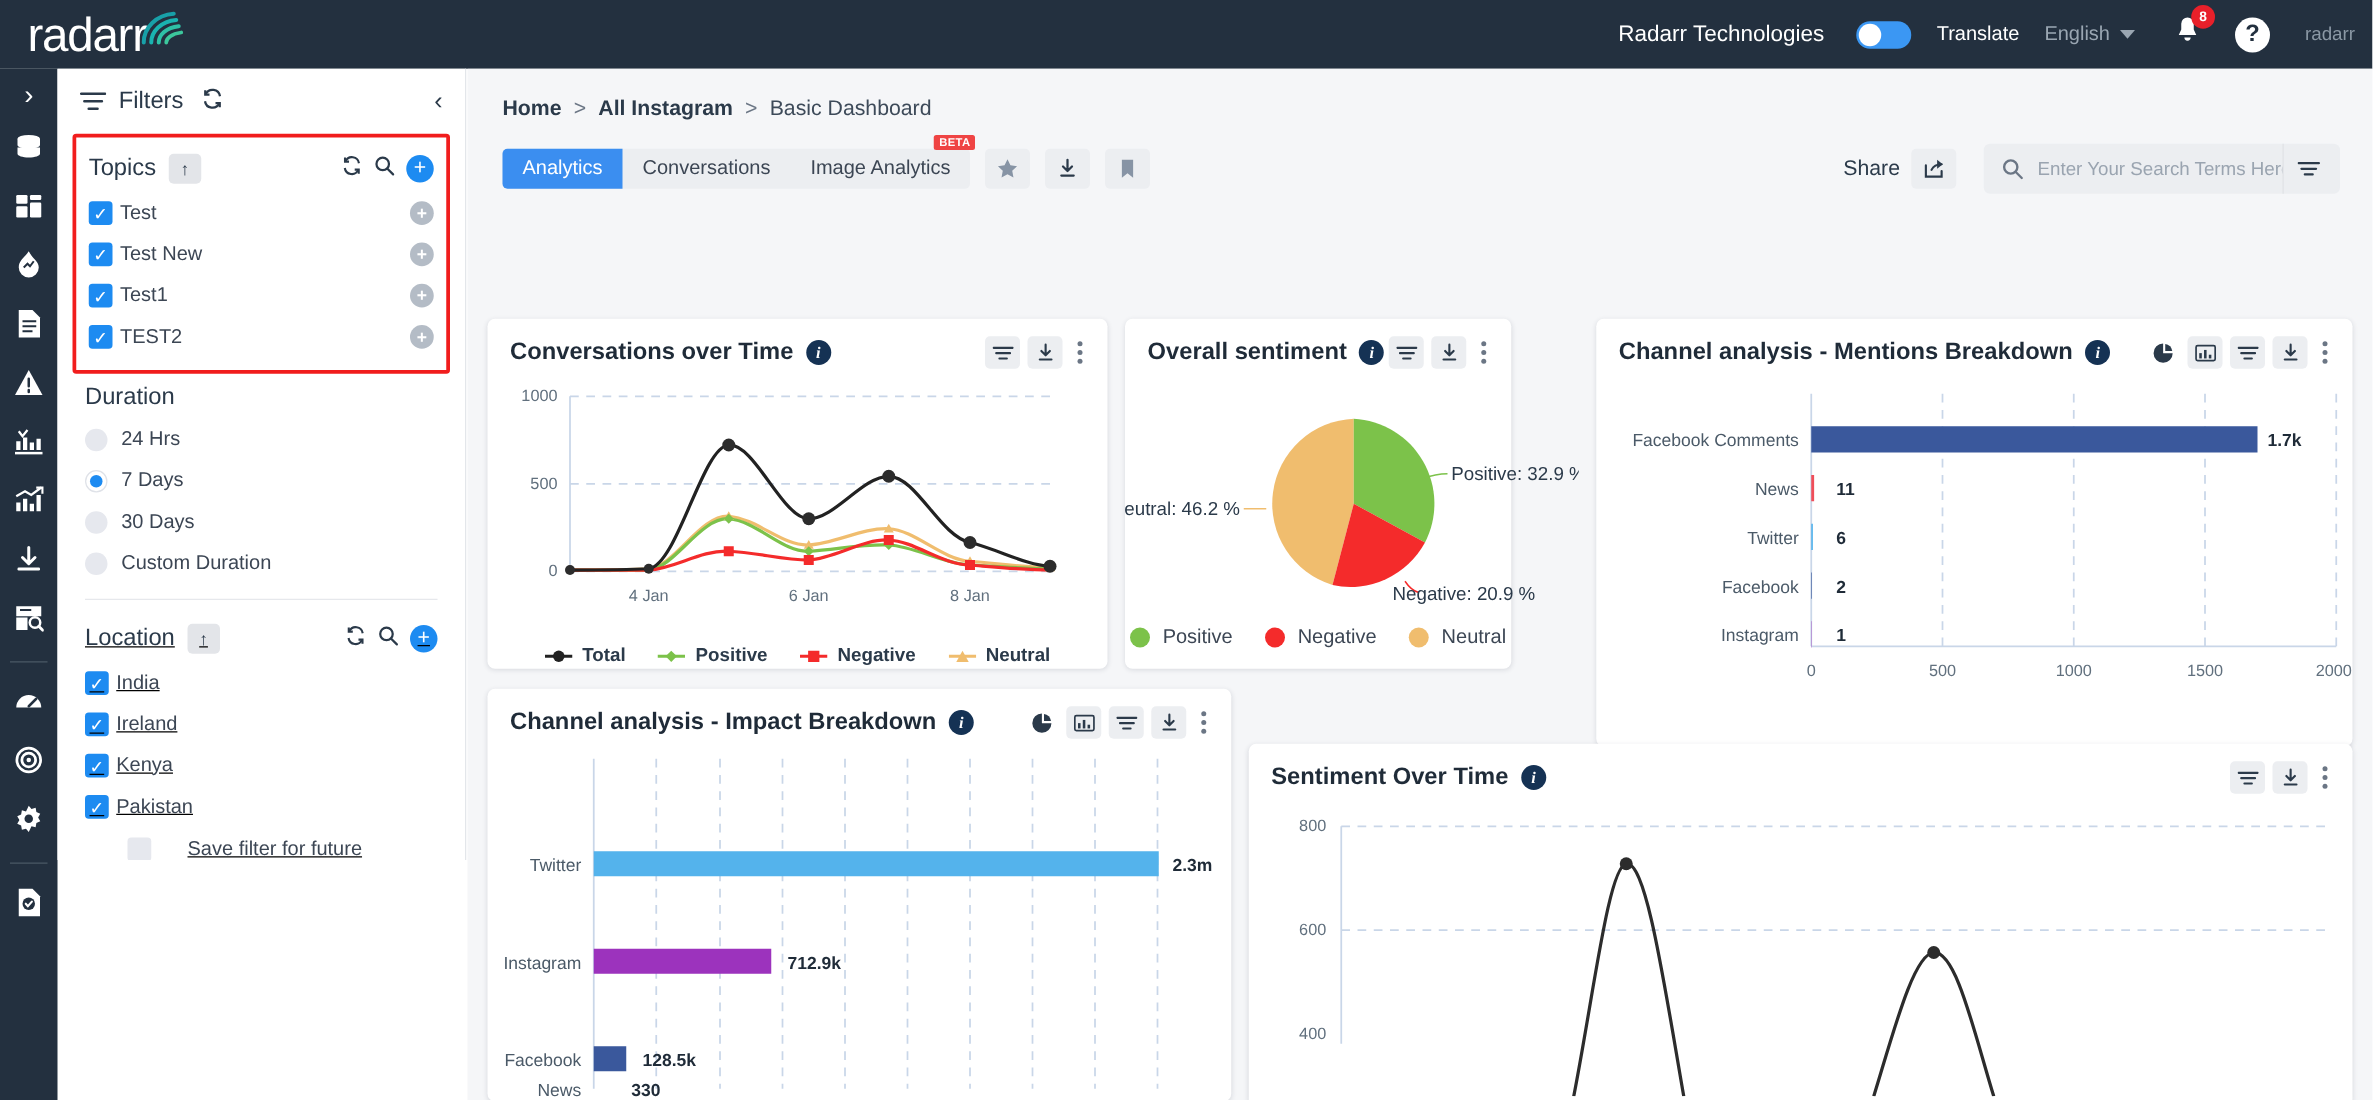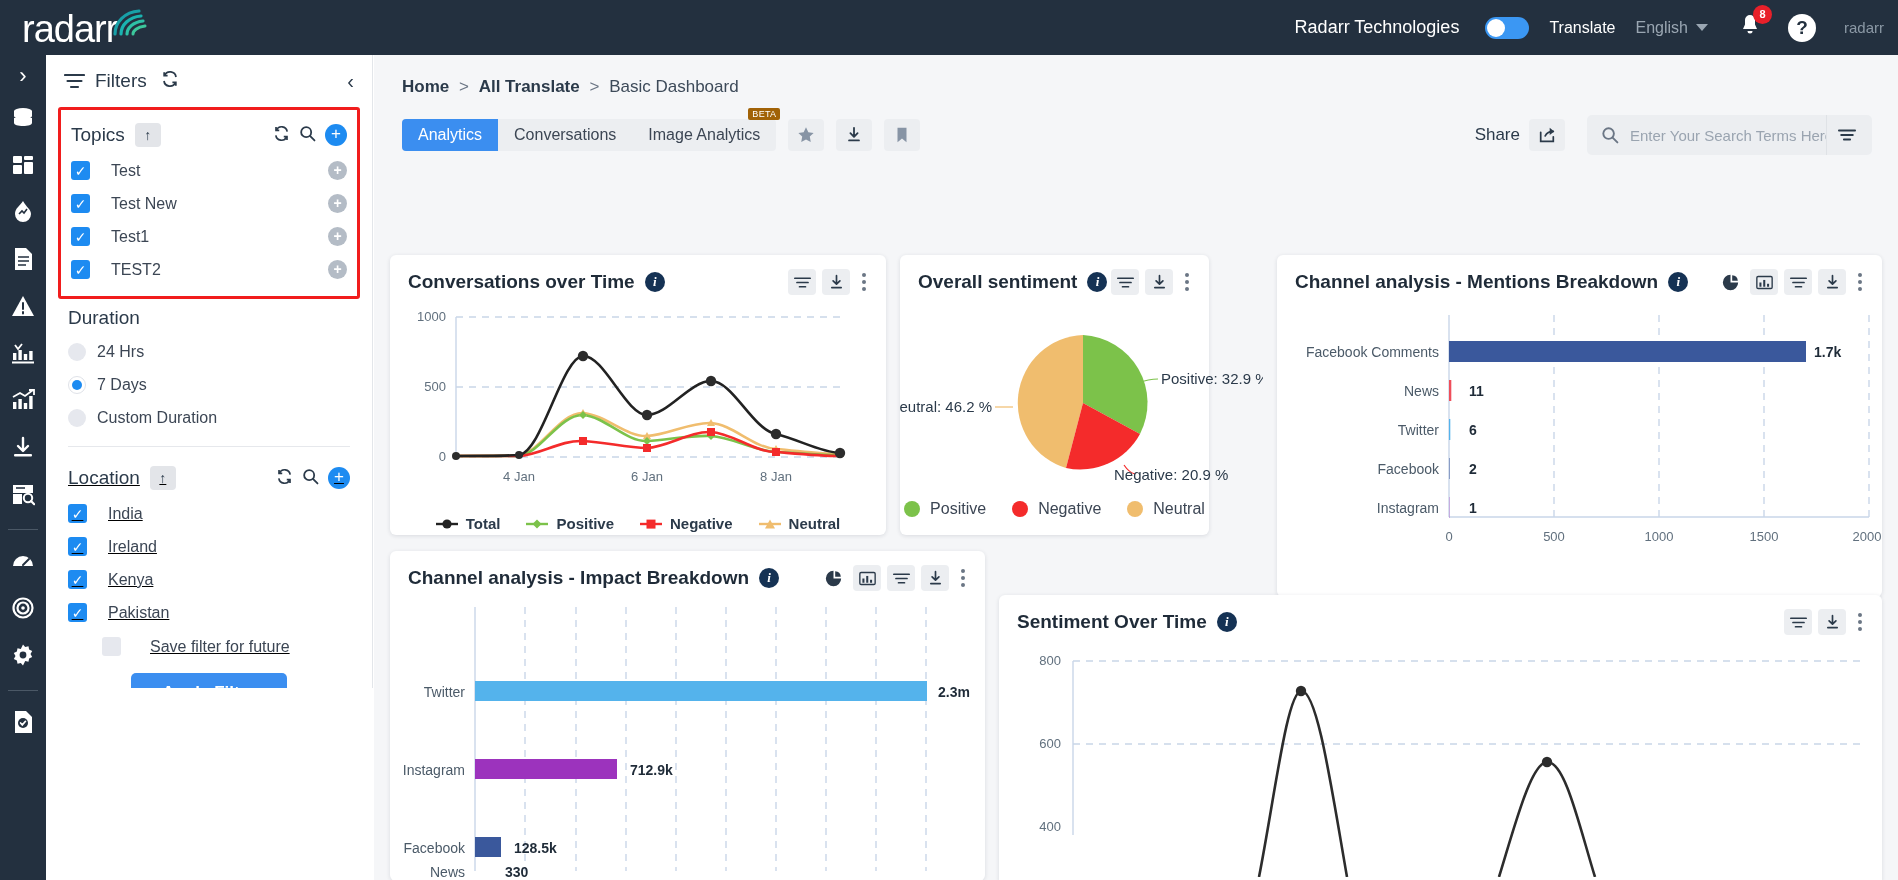--- a/index.html
+++ b/index.html
@@ -103,21 +103,21 @@
     color: #fff; font-size: 14px; line-height: 18px; text-align: center;
     cursor: pointer; font-weight: 600;
   }
   .chk-row { display: flex; align-items: center; height: 33px; }
   .chk {
     width: 19px; height: 19px; border-radius: 3px; background: #1d8bf1;
     display: flex; align-items: center; justify-content: center;
     color: #fff; font-size: 14px; cursor: pointer; flex: none;
   }
   .chk.off { background: #e6e8ee; }
-  .chk-label { font-size: 16px; color: #3c4654; margin-left: 21px; }
+  .chk-label { font-size: 16px; color: #3c4654; margin-left: 6px; }
   .chk-row .plus-grey { margin-left: auto; }
 
   .dur-section { padding: 8px 22px 0 22px; }
   .dur-title { font-size: 19px; color: #2b3a4a; margin-bottom: 6px; }
   .radio-row { display: flex; align-items: center; height: 33px; }
   .radio {
     width: 18px; height: 18px; border-radius: 50%; background: #e6e8ee;
     flex: none; cursor: pointer; position: relative;
   }
   .radio.on { background: #ffffff; border: 1px solid #dfe2e8; }
@@ -154,22 +154,22 @@
   .tabs {
     display: flex; background: #eceef1; border-radius: 4px; overflow: visible;
     position: relative;
   }
   .tab {
     padding: 0 16px; height: 32px; display: flex; align-items: center;
     font-size: 16px; color: #3c4654; cursor: pointer; position: relative;
   }
   .tab.active { background: #3b8ef0; color: #fff; border-radius: 4px 0 0 4px; }
   .beta {
-    position: absolute; top: -11px; right: -4px; background: #a16207;
-    color: #fff; font-size: 9px; font-weight: normal; padding: 1px 4px;
+    position: absolute; top: -11px; right: -4px; background: #ef4444;
+    color: #fff; font-size: 9px; font-weight: bold; padding: 1px 4px;
     border-radius: 2px; letter-spacing: .3px;
   }
   .icon-btn {
     width: 36px; height: 32px; background: #eceef1; border-radius: 4px;
     margin-left: 12px; display: flex; align-items: center;
     justify-content: center; cursor: pointer;
   }
   .share-wrap { margin-left: auto; display: flex; align-items: center; }
   .share-label { font-size: 17px; color: #2b3a4a; margin-right: 9px; }
   .searchbox {
@@ -418,20 +418,24 @@
     <div class="radio-row">
       <span class="radio"></span>
       <span class="radio-label">24 Hrs</span>
     </div>
     <div class="radio-row">
       <span class="radio on"></span>
       <span class="radio-label">7 Days</span>
     </div>
     <div class="radio-row">
       <span class="radio"></span>
+      <span class="radio-label">30 Days</span>
+    </div>
+    <div class="radio-row">
+      <span class="radio"></span>
       <span class="radio-label">Custom Duration</span>
     </div>
   </div>
 
   <div class="divider"></div>
 
   <div class="loc-section">
     <div class="sec-head">
       <span class="sec-title">Location</span>
       <span class="sort-btn">↑</span>
@@ -474,21 +478,21 @@
     </div>
     <button class="apply-btn">Apply Filter</button>
   </div>
 </div>
 
 <div class="main">
 
   <div class="breadcrumb">
     <b>Home</b>
     <span class="sep">&gt;</span>
-    <b>All Translate</b>
+    <b>All Instagram</b>
     <span class="sep">&gt;</span>
     <span class="cur">Basic Dashboard</span>
   </div>
 
   <div class="tabbar">
     <div class="tabs">
       <div class="tab active">Analytics</div>
       <div class="tab">Conversations</div>
       <div class="tab">
         <span>Image Analytics</span>

